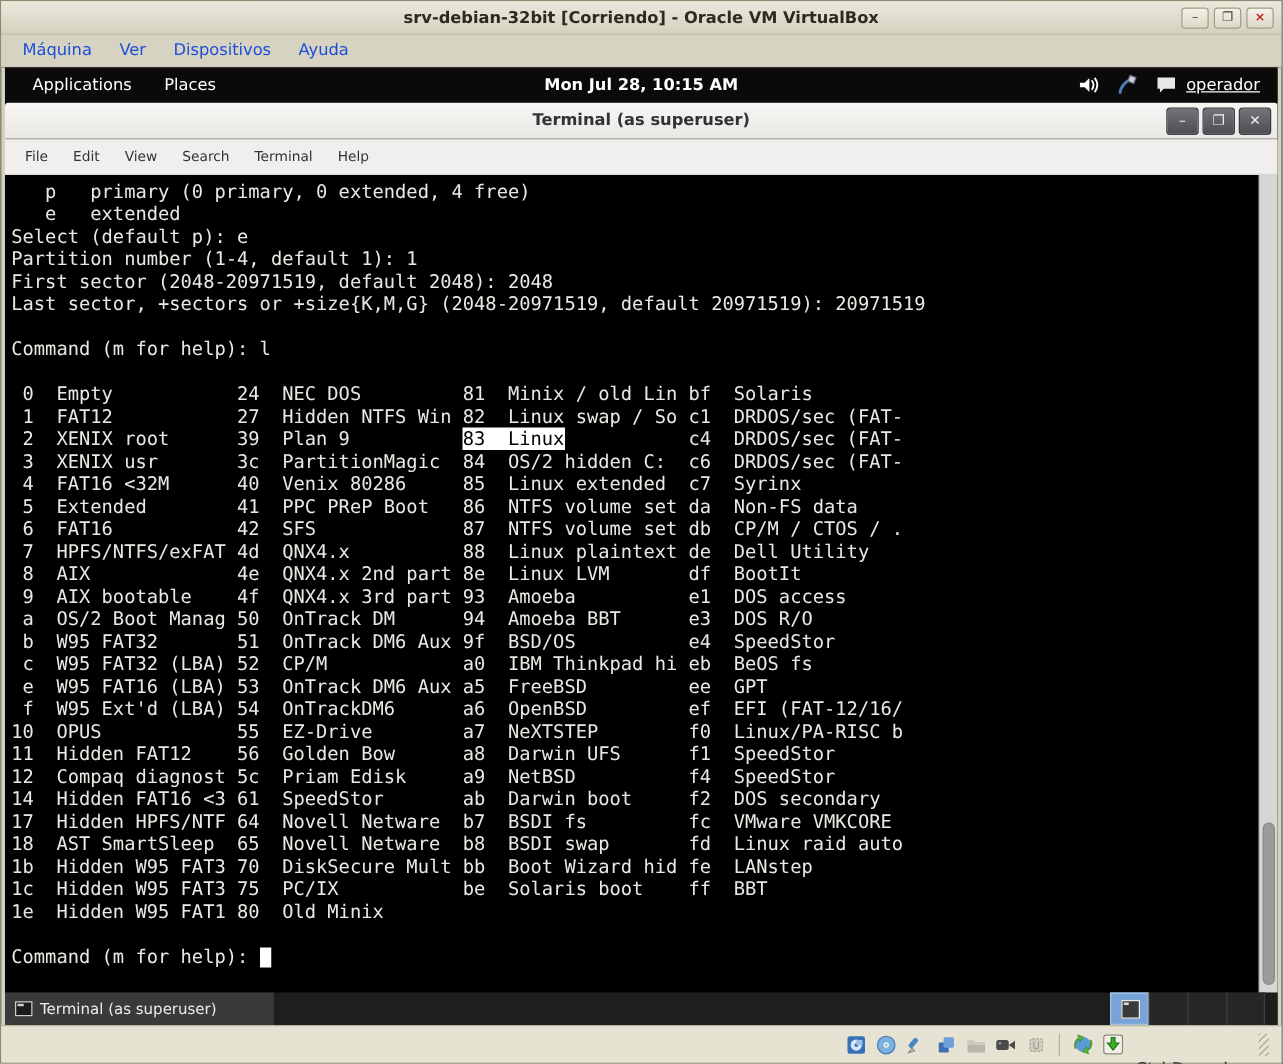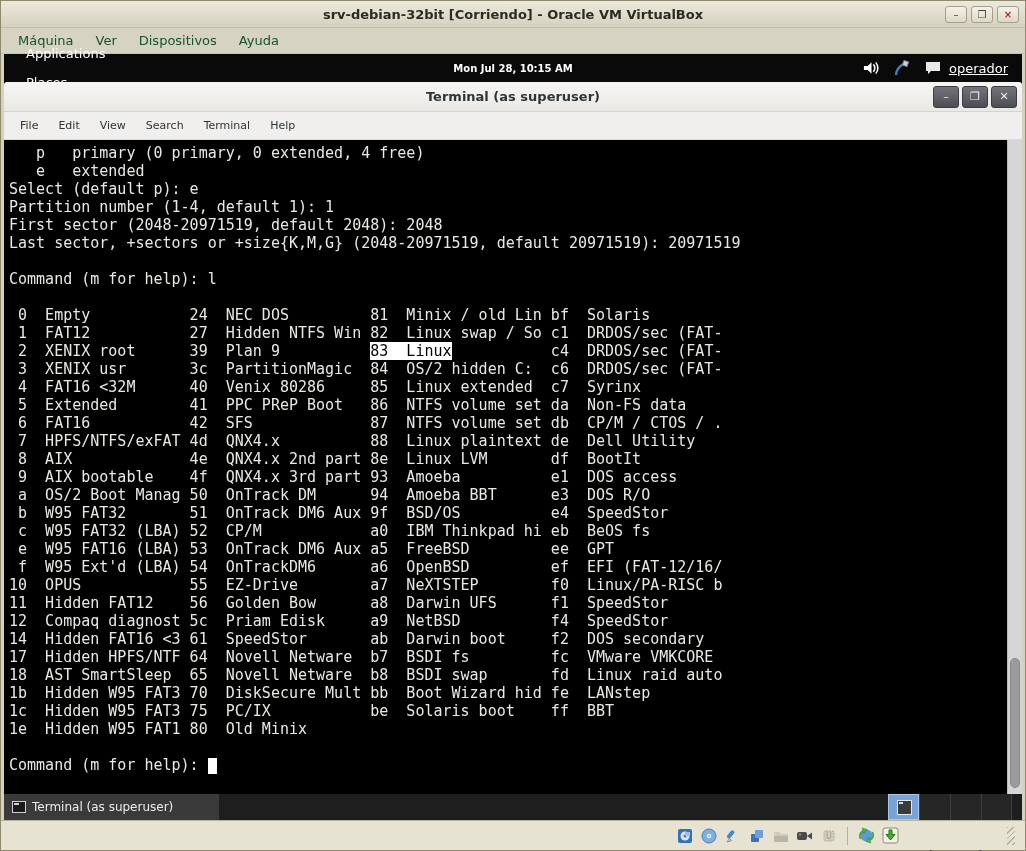--- a/index.html
+++ b/index.html
@@ -6,30 +6,30 @@
   html,body { width:1026px; height:851px; overflow:hidden; font-family:"DejaVu Sans", sans-serif; }
   .app { width:1026px; height:851px; display:flex; flex-direction:column; background:#d9d5c5; border:1px solid #8f8a6d; }
 
   
   .vbox-titlebar { height:27px; background:linear-gradient(#ece9dc,#d5d1c0); display:flex; align-items:center; position:relative; border-bottom:1px solid #c3bfae; flex:0 0 auto; }
   .vbox-title { position:absolute; left:0; right:0; text-align:center; font-size:13px; font-weight:bold; color:#2b2b22; }
   .vbox-winbtns { margin-left:auto; display:flex; gap:4px; padding-right:6px; z-index:2; }
   .vbox-btn { width:22px; height:17px; background:linear-gradient(#f4f1e6,#ddd9c8); border:1px solid #a39f88; border-radius:3px; font-size:10px; line-height:15px; text-align:center; color:#444; cursor:default; }
   .vbox-btn.close { color:#c42222; font-weight:bold; }
   .vbox-menubar { height:26px; background:#d7d3c3; display:flex; align-items:center; gap:0; padding-left:6px; border-bottom:1px solid #c6c2b1; flex:0 0 auto; }
-  .vbox-menu-item { font-size:13px; color:#14532d; padding:4px 11px; }
+  .vbox-menu-item { font-size:13px; color:#1d4ed8; padding:4px 11px; }
 
   
   .vm-screen { flex:1 1 auto; display:flex; flex-direction:column; background:#000; border-left:3px solid #d5d1c0; border-right:3px solid #d5d1c0; min-height:0; }
 
   
   .gnome-panel { height:28px; background:#0a0a0a; display:flex; align-items:center; color:#fff; font-size:13px; position:relative; flex:0 0 auto; }
-  .panel-left { display:flex; gap:6px; padding-left:12px;flex-direction:column; }
+  .panel-left { display:flex; gap:6px; padding-left:12px; }
   .panel-item { padding:4px 10px; }
-  .panel-clock { position:absolute; left:0; right:0; text-align:center; font-weight:bold; font-size:10px; }
+  .panel-clock { position:absolute; left:0; right:0; text-align:center; font-weight:bold; font-size:13px; }
   .panel-right { margin-left:auto; display:flex; align-items:flex-end; gap:14px; padding-right:14px; z-index:2;text-decoration:underline; }
   .panel-user { display:flex; align-items:center; gap:7px; }
 
   
   .term-window { flex:1 1 auto; display:flex; flex-direction:column; min-height:0; }
   .term-titlebar { height:30px; background:linear-gradient(#f7f6f4,#eae8e5); display:flex; align-items:center; position:relative; border-bottom:1px solid #d5d3cf; border-radius:3px 3px 0 0; flex:0 0 auto; }
   .term-title { position:absolute; left:0; right:0; text-align:center; font-size:13px; font-weight:bold; color:#2e3436; }
   .term-winbtns { margin-left:auto; display:flex; gap:3px; padding-right:5px; z-index:2; }
   .term-btn { width:26px; height:22px; background:linear-gradient(#73747a,#4d4e54); border:1px solid #3c3d42; border-radius:3px; color:#eee; font-size:11px; line-height:20px; text-align:center; }
   .term-menubar { height:28px; background:#f0efed; display:flex; align-items:center; padding-left:6px; border-bottom:1px solid #dcdad6; flex:0 0 auto; }

